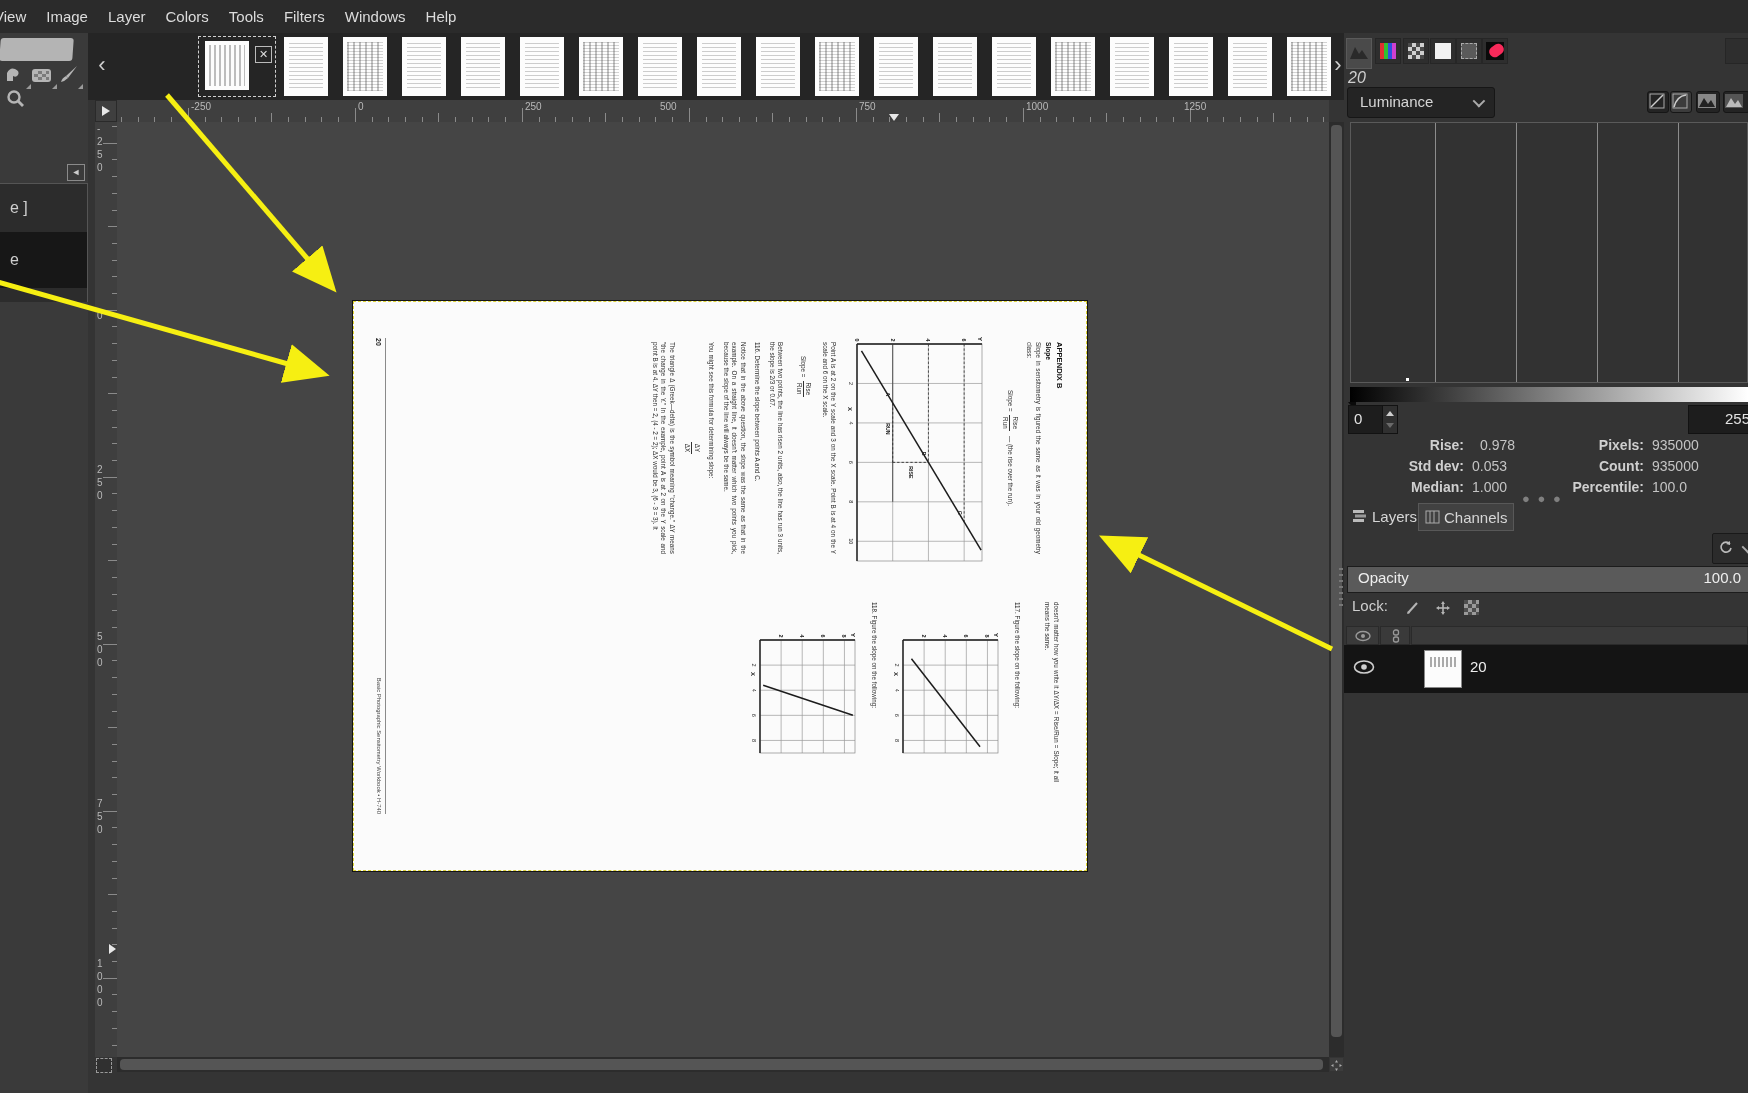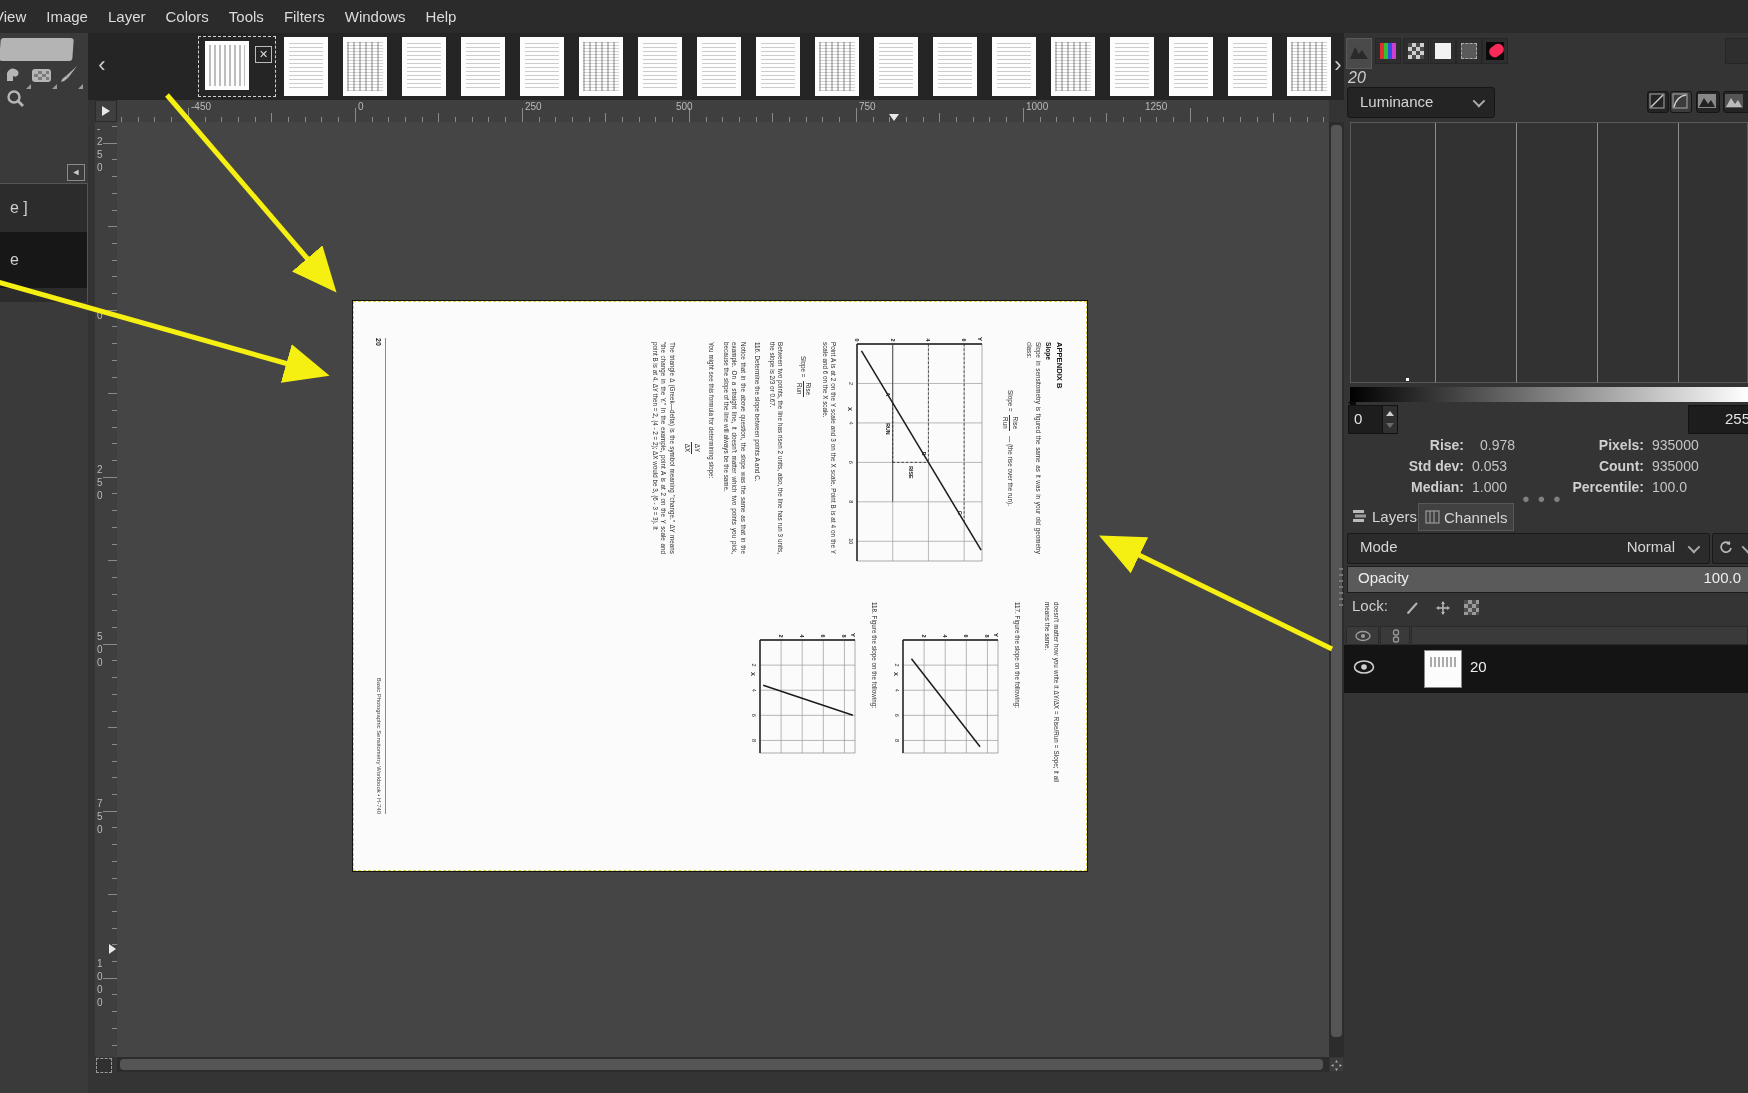--- a/index.html
+++ b/index.html
@@ -260,27 +260,27 @@
       <div class="tickv" style="left: 1056.1px; height: 5px;"></div>
       <div class="tickv" style="left: 1072.8px; height: 14px;"></div>
       <div class="tickv" style="left: 1089.5px; height: 5px;"></div>
       <div class="tickv" style="left: 1106.2px; height: 5px;"></div>
       <div class="tickv" style="left: 1122.9px; height: 5px;"></div>
       <div class="tickv" style="left: 1139.6px; height: 5px;"></div>
       <div class="tickv" style="left: 1156.3px; height: 9px;"></div>
       <div class="tickv" style="left: 1173px; height: 5px;"></div>
       <div class="tickv" style="left: 1189.7px; height: 5px;"></div>
       <div class="tickv" style="left: 1206.4px; height: 5px;"></div>
-      <div class="rlabel" style="left: 74px;">-450</div>
+      <div class="rlabel" style="left: 74px;">-250</div>
       <div class="rlabel" style="left: 241px;">0</div>
       <div class="rlabel" style="left: 408px;">250</div>
-      <div class="rlabel" style="left: 559px; text-align: center;">500</div>
+      <div class="rlabel" style="left: 543px; text-align: center;">500</div>
       <div class="rlabel" style="left: 742px;">750</div>
       <div class="rlabel" style="left: 909px;">1000</div>
-      <div class="rlabel" style="left: 1028px;">1250</div>
+      <div class="rlabel" style="left: 1067px;">1250</div>
       <div style="position: absolute; left: 772px; top: 14px; border-left: 5px solid transparent; border-right: 5px solid transparent; border-top: 7px solid rgb(232, 232, 232); width: 0px; height: 0px;"></div>
     </div>
   <div class="abs ruler-left" id="rulerleft">
       <div class="tickh" style="top: 4px; width: 5px;"></div>
       <div class="tickh" style="top: 20.7px; width: 14px;"></div>
       <div class="tickh" style="top: 37.4px; width: 5px;"></div>
       <div class="tickh" style="top: 54.1px; width: 5px;"></div>
       <div class="tickh" style="top: 70.8px; width: 5px;"></div>
       <div class="tickh" style="top: 87.5px; width: 5px;"></div>
       <div class="tickh" style="top: 104.2px; width: 9px;"></div>
@@ -564,25 +564,20 @@
       <svg width="15" height="14" viewBox="0 0 15 14" style="margin-right:4px;">
           <rect x="1" y="1" width="13" height="12" fill="none" stroke="#aaa"></rect>
           <line x1="5" y1="1" x2="5" y2="13" stroke="#aaa"></line>
           <line x1="9" y1="1" x2="9" y2="13" stroke="#aaa"></line>
         </svg>
       <span>Channels</span>
     </div>
 
     <div class="dots-grip-v"></div>
 
-    <div class="mode-row">
-      <span style="position:absolute;left:12px;top:4px;">Mode</span>
-      <span style="position:absolute;right:34px;top:4px;">Normal</span>
-      <span class="chev" style="position:absolute;right:12px;top:10px;"></span>
-    </div>
     <div class="switch-btn">
       <svg width="16" height="16" viewBox="0 0 16 16" style="position:absolute;left:5px;top:6px;">
           <path d="M12 4 A5 5 0 1 0 13 8" fill="none" stroke="#bbb" stroke-width="1.6"></path>
           <path d="M12 1 L12 5 L8 4 Z" fill="#bbb"></path>
         </svg>
       <span class="chev" style="position:absolute;right:6px;top:10px;"></span>
     </div>
 
     <div class="opacity-row">
       <span style="position:absolute;left:10px;top:2px;">Opacity</span>

